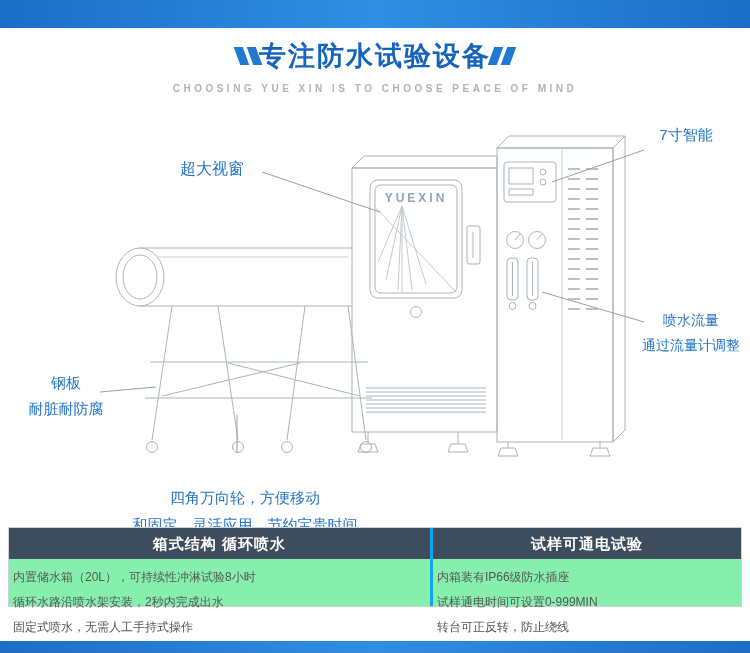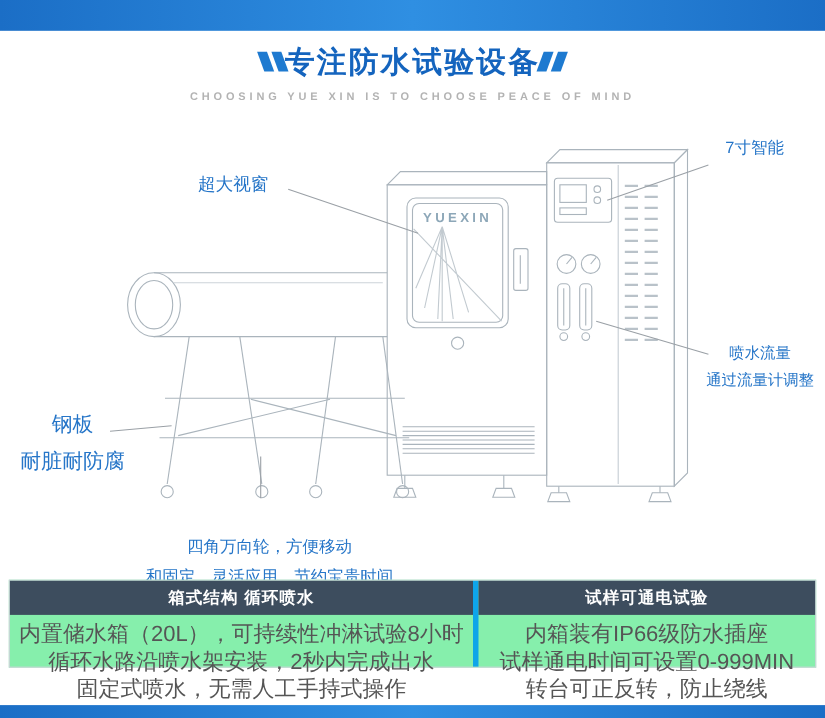--- a/index.html
+++ b/index.html
@@ -16,30 +16,30 @@
   .orn i{display:block;width:9px;height:18px;background:#1e7ad0;}
   .orn-left i{transform:skewX(20deg);}
   .orn-right i{transform:skewX(-20deg);}
   .subtitle{margin-top:9px;font-size:10px;color:#b3b3b3;letter-spacing:3.5px;font-weight:bold;}
   .stage{position:absolute;top:0;left:0;width:750px;height:653px;}
   .stage svg{position:absolute;top:0;left:0;}
   .callout{position:absolute;color:#2575c8;text-align:center;}
   .c-window{left:160px;top:157px;width:104px;font-size:16px;line-height:1.5;}
   .c-touch{left:640px;top:122px;width:92px;font-size:15px;line-height:1.7;}
   .c-flow{left:638px;top:308px;width:106px;font-size:14px;line-height:1.75;}
-  .c-steel{left:18px;top:370px;width:96px;font-size:19px;line-height:1.75;}
+  .c-steel{left:18px;top:370px;width:96px;font-size:15px;line-height:1.75;}
   .c-wheels{left:120px;top:448px;width:250px;font-size:15px;line-height:1.8;margin-top:36px;}
   .features{position:absolute;left:8px;right:8px;top:527px;height:80px;
             border:1px solid #ccd4da;display:flex;box-sizing:border-box;background:#86efac;}
   .fcol{box-sizing:border-box;}
   .fcol.left{width:57.5%;}
-  .fcol.right{width:42.5%;border-left:5px solid #0ea5e9;}
+  .fcol.right{width:42.5%;border-left:3px solid #0ea5e9;}
   .fh{height:31px;line-height:31px;background:#3d4d5e;color:#fff;font-size:15px;
       font-weight:bold;text-align:center;letter-spacing:1px;}
-  .fb{padding:5px 4px 0 4px;text-align:center;color:#555;font-size:20px;}
+  .fb{padding:5px 4px 0 4px;text-align:left;color:#555;font-size:12px;}
   .fb p{margin:2px 0;line-height:23px;}
 </style>
 </head>
 <body>
 
 <div class="page">
 
   <div class="topbar"></div>
 
   <div class="header">

